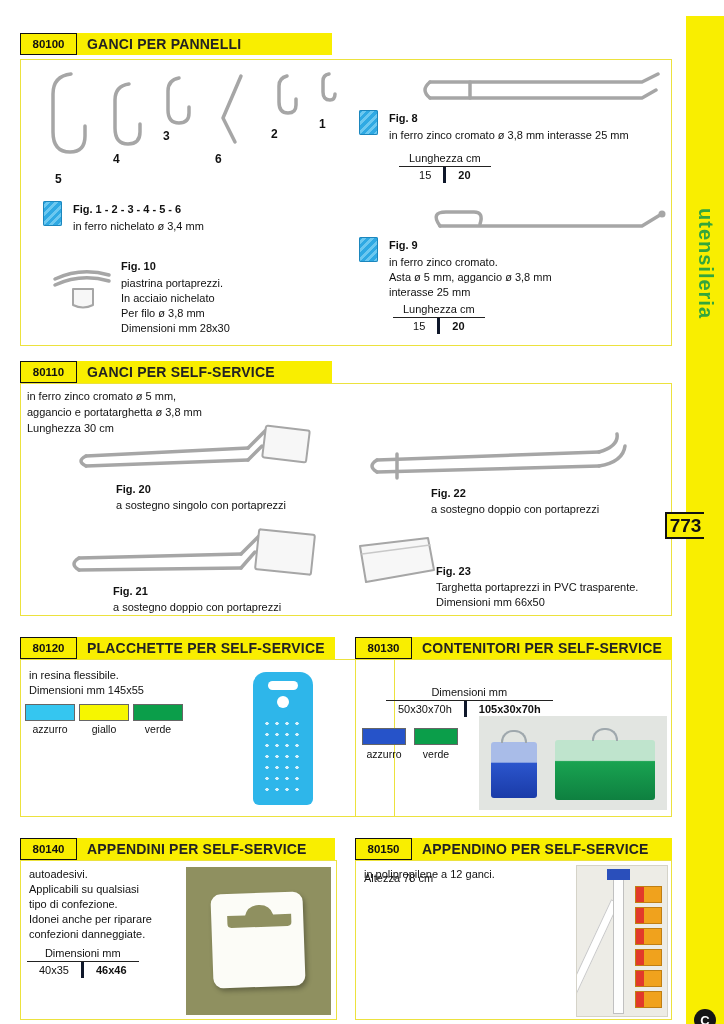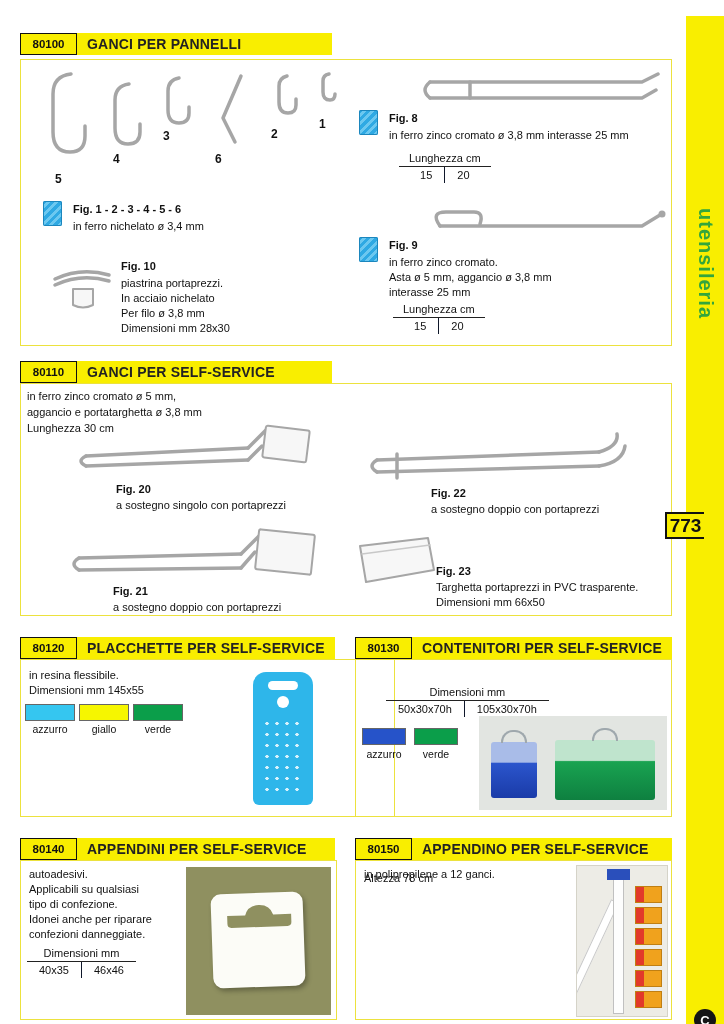--- a/index.html
+++ b/index.html
@@ -27,21 +27,21 @@
   .art .dot { fill:#a6a6a6; stroke:none; }
 
   .pkg-icon { position:absolute; width:19px; height:25px; border-radius:2px;
               background:repeating-linear-gradient(135deg,#2fa9e3 0 3px,#6cc8f0 3px 6px);
               box-shadow:inset 0 0 0 1px #1b86bd; }
 
   .mini-table { position:absolute; font-size:11px; text-align:center; }
   .mt-h { padding:0 10px 2px; border-bottom:1px solid #222; white-space:nowrap; }
   .mt-v { display:flex; justify-content:center; }
   .mt-v span { padding:2px 12px; white-space:nowrap; }
-  .mt-v span + span { border-left:1px solid #0f172a; }
+  .mt-v span + span { border-left:3px solid #0f172a;font-weight:bold; }
 
   .swatch { position:absolute; width:50px; height:17px; border:1px solid #666; }
   .swatch-label { position:absolute; font-size:10.5px; text-align:center; }
 
   .placchetta { position:absolute; width:60px; height:133px; background:#2eb6ea;
                 border-radius:13px 13px 6px 6px; }
   .plq-slot { position:absolute; left:50%; top:9px; transform:translateX(-50%);
               width:30px; height:9px; border-radius:5px; background:#fff; }
   .plq-hole { position:absolute; left:50%; top:24px; transform:translateX(-50%);
               width:12px; height:12px; border-radius:50%; background:#fff; }

